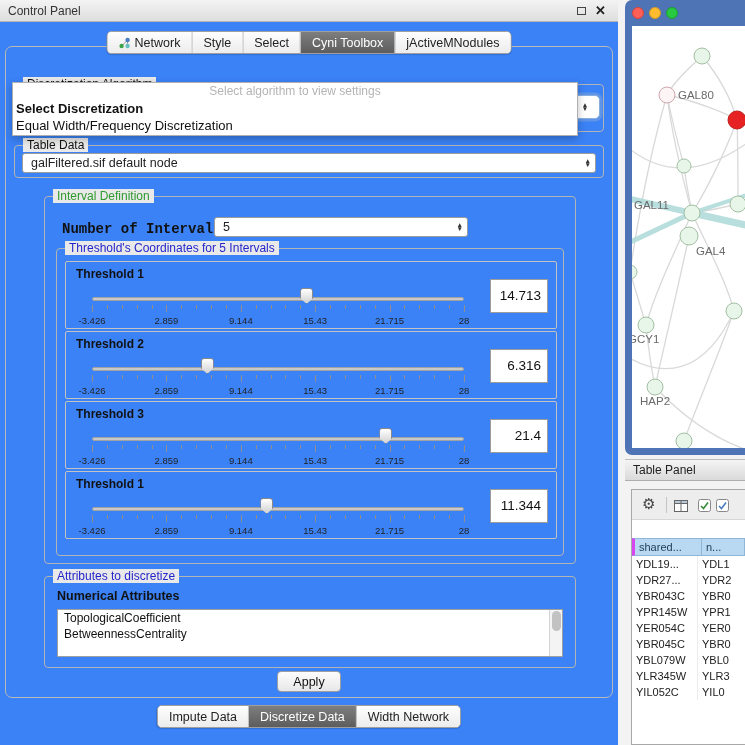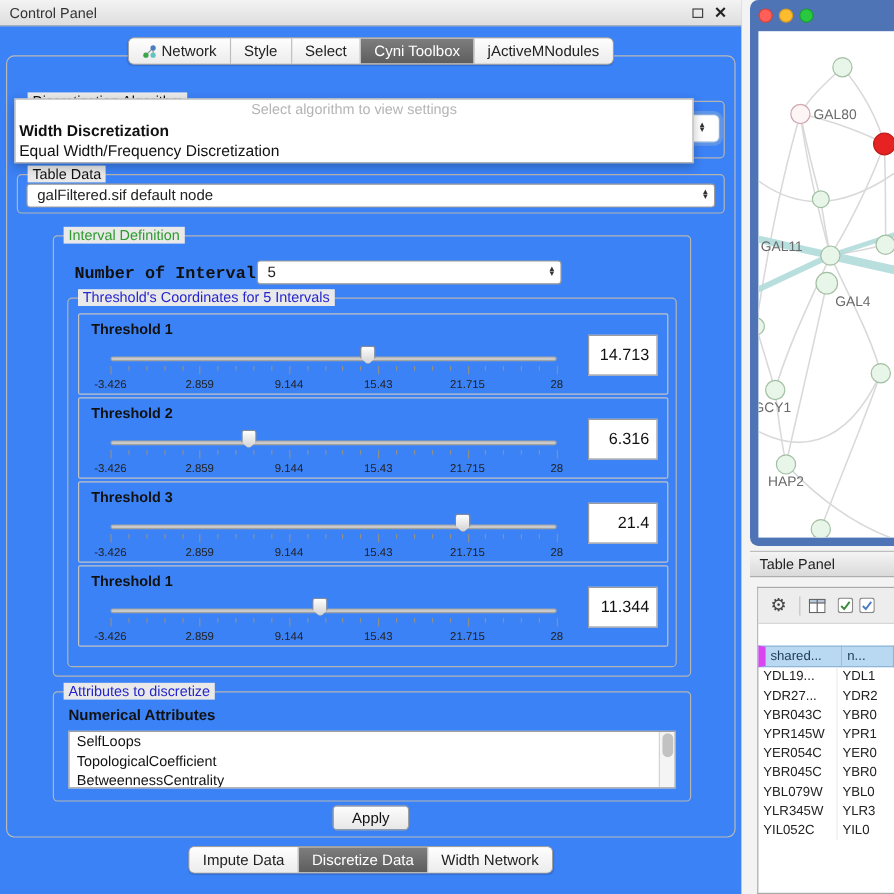--- a/index.html
+++ b/index.html
@@ -119,21 +119,21 @@
     background:#fff; border:1px solid #a8a8a8; border-right:none; }
   .t-toolbar { height:30px; background:#ededed; border-bottom:1px solid #d6d6d6; position:relative; }
   .gear { position:absolute; left:10px; top:5px; font-size:15px; color:#444; }
   .tb-sep { position:absolute; left:34px; top:7px; width:1px; height:16px; background:#c4c4c4; }
   .col-icon { position:absolute; left:42px; top:8px; }
   .chk-icon { position:absolute; top:8px; }
   .t-gap { height:18px; background:#fff; }
   .t-header { display:flex; height:18px; }
   .hcell { background:#b9d9f2; border:1px solid #8fb6d6; border-left:none; font-size:11px;
     line-height:16px; padding-left:4px; color:#1d3a52; white-space:nowrap; overflow:hidden; }
-  .hcell.c0 { width:70px; border-left:6px solid #d946ef; }
+  .hcell.c0 { width:70px; border-left:3px solid #d946ef; }
   .hcell.c1 { flex:1; }
   .trow { display:flex; height:16px; }
   .tcell { font-size:11px; line-height:16px; padding-left:4px; color:#222; white-space:nowrap; overflow:hidden; }
   .tcell.c0 { width:66px; border-right:1px solid #ececec; }
   .tcell.c1 { flex:1; }
 </style>
 </head>
 <body>
 
 <div class="left-panel">
@@ -164,21 +164,21 @@
   <div class="group algo-group">
     <span class="legend">Discretization Algorithm</span>
   </div>
   <div class="combo-remnant">
     <span>▲</span>
     <span>▼</span>
   </div>
 
   <div class="popup">
     <div class="popup-ph">Select algorithm to view settings</div>
-    <div class="popup-item bold">Width Discretization</div>
+    <div class="popup-item bold">Select Discretization</div>
     <div class="popup-item">Equal Width/Frequency Discretization</div>
   </div>
 
   <div class="group tabledata-group">
     <span class="legend">Table Data</span>
   </div>
   <div class="combo tabledata-combo">
     <span>galFiltered.sif default node</span>
     <span class="stepper">
       <span>▲</span>
@@ -379,21 +379,20 @@
           </div>
       </div>
       <div class="value-box">11.344</div>
     </div>
   </div>
 
   <div class="group attributes-group">
     <span class="legend blue">Attributes to discretize</span>
     <span class="numattr-label">Numerical Attributes</span>
     <div class="listbox">
-      <div class="list-item">SelfLoops</div>
       <div class="list-item">TopologicalCoefficient</div>
       <div class="list-item">BetweennessCentrality</div>
       <div class="list-scrollbar">
         <div class="list-thumb"></div>
       </div>
     </div>
   </div>
 
   <button class="apply-btn">Apply</button>
 

